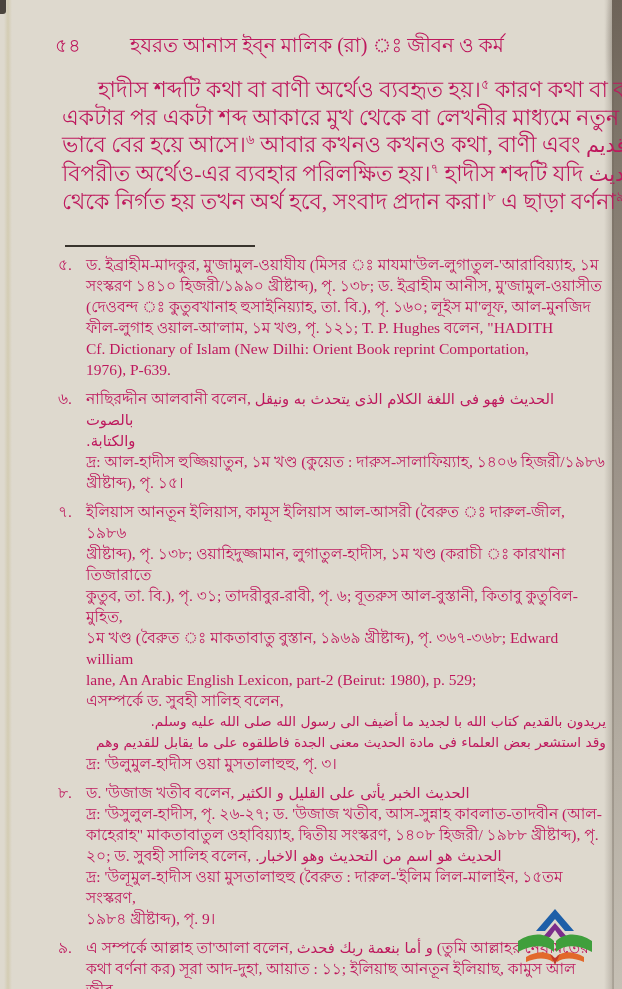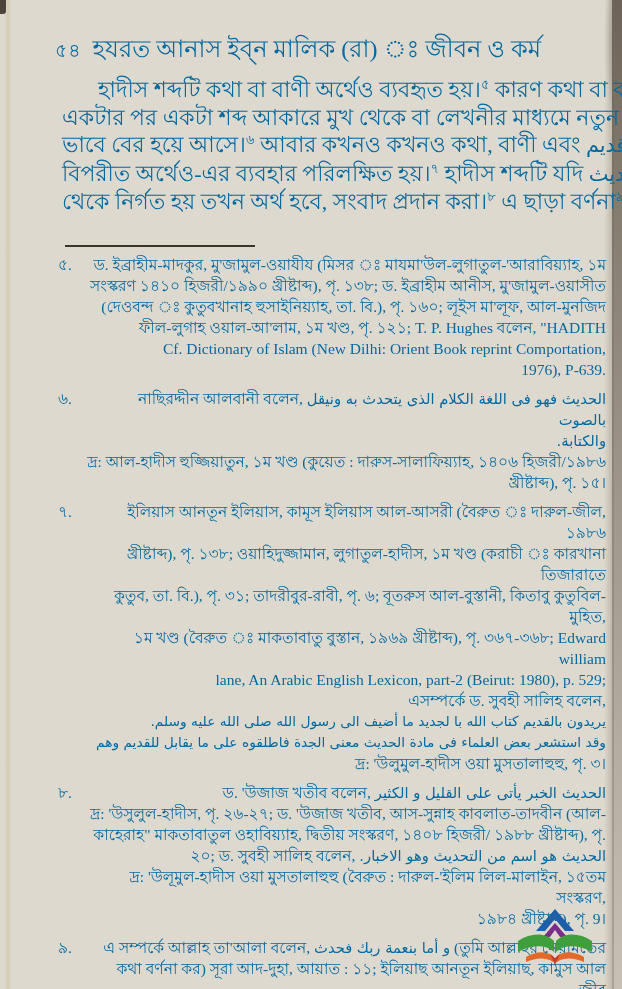--- a/index.html
+++ b/index.html
@@ -2,21 +2,21 @@
 <html><head>
 <meta charset="utf-8">
 <style>
   html,body{margin:0;padding:0;background:#8a8378;}
   .page{
     position:relative;
     width:622px;height:989px;
     background:#ded9ce;
     overflow:hidden;
     font-family:"Liberation Serif","DejaVu Sans",serif;
-    color:#0369a1;
+    color:#be185d;
   }
   
   .edge-right{
     position:absolute;top:0;right:0;width:10px;height:100%;
     background:linear-gradient(180deg,#6d6358 0%,#837a6e 18%,#9a9187 45%,#b3aca1 75%,#c6c0b5 100%);
   }
   .edge-right-soft{
     position:absolute;top:0;right:8px;width:10px;height:100%;
     background:linear-gradient(90deg,rgba(110,100,88,0) 0%,rgba(110,100,88,.35) 100%);
   }
@@ -30,21 +30,21 @@
   .smudge-tr{
     position:absolute;top:0;right:6px;width:26px;height:220px;
     background:radial-gradient(60% 50% at 100% 20%,rgba(90,80,70,.35),rgba(90,80,70,0) 70%);
   }
   
   .header{
     position:absolute;top:30px;left:55px;right:40px;height:26px;
     display:flex;align-items:baseline;
   }
   .pageno{font-size:19px;letter-spacing:1px;}
-  .title{flex:1;text-align:center;font-size:24px;padding-right:30px;}
+  .title{flex:1;text-align:center;font-size:20px;padding-right:30px;}
   
   .bodytext{
     position:absolute;top:76px;left:62px;width:540px;
     font-size:22px;line-height:27.5px;
   }
   .bodytext .line{text-align:justify;text-align-last:justify;white-space:nowrap;}
   .bodytext .line.no-just{text-align-last:auto;white-space:normal;}
   .bodytext .line.indent{text-indent:36px;}
   
   .fnsep{
@@ -52,21 +52,21 @@
     border-top:2px solid #38342d;
   }
   
   .footnotes{
     position:absolute;top:254px;left:58px;width:548px;
     font-size:15.5px;line-height:21px;
   }
   .fn{display:flex;margin-bottom:8px;}
   .fn-num{width:28px;flex:0 0 28px;}
   .fn-body{flex:1;min-width:0;}
-  .fn-body .line{text-align:right;}
+  .fn-body .line{text-align:left;}
   .fn-body .line.ar-line{direction:rtl;text-align:right;margin-left:-26px;font-size:14.5px;}
   
   .seg-sup{font-size:.6em;vertical-align:super;line-height:0;}
   .seg-ar{font-family:"DejaVu Sans",sans-serif;font-size:.95em;direction:rtl;unicode-bidi:isolate;}
   .seg-en{font-family:"Liberation Serif",serif;}
   
   .logo{position:absolute;right:24px;bottom:18px;width:86px;height:66px;}
 </style>
 </head>
 <body>

